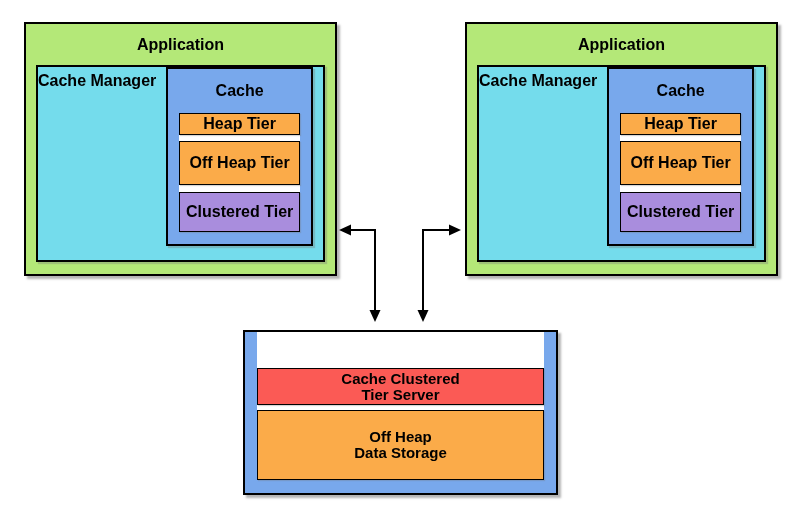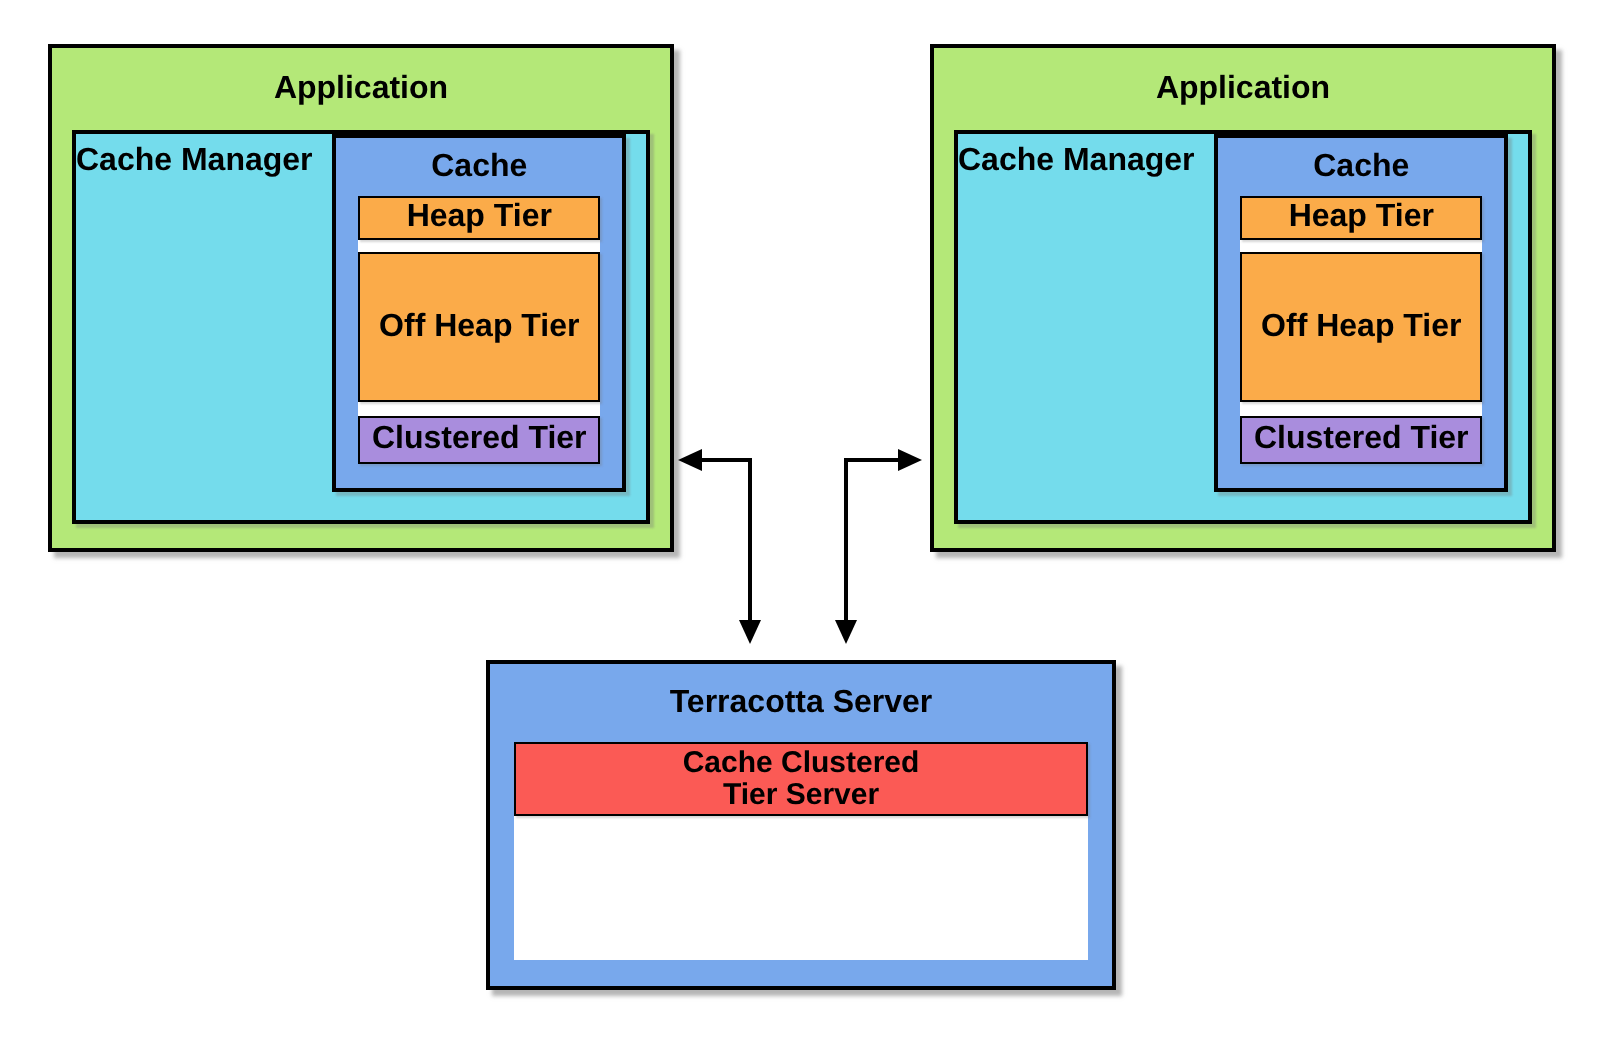--- a/index.html
+++ b/index.html
@@ -22,53 +22,53 @@
   .app-title { height:41px; display:flex; align-items:center; justify-content:center; font-size:16px; }
   .cm-box {
     flex:1; margin:0 10px 12px 10px; background:var(--cyan);
     display:flex; 
   }
   .cm-title { height:27px; display:flex; align-items:center; justify-content:center; font-size:16px; }
   .cache-box {
     flex:1; margin:0 10px 14px 10px; background:var(--blue);
     display:flex; flex-direction:column;
   }
-  .cache-title { height:29px; display:flex; align-items:center; justify-content:center; font-size:16px; }
+  .cache-title { height:44px; display:flex; align-items:center; justify-content:center; font-size:16px; }
   .tier-stack {
     flex:1; margin:0 11px 12px 11px; background:#ffffff;
     display:flex; flex-direction:column;
   }
   .tier {
     box-sizing:border-box; border:1.5px solid #000;
     display:flex; align-items:center; justify-content:center; font-size:16px;
     box-shadow:1px 1px 1px rgba(120,120,120,0.3);
   }
   .tier-orange { background:var(--orange); }
   .tier-purple { background:var(--purple); }
   .tier-heap      { height:22px; }
   .tier-offheap   { flex:1; margin:6px 0 7px 0; }
-  .tier-clustered { height:24px; }
+  .tier-clustered { height:40px; }
 
   
   .server {
     position:absolute; left:243px; top:330px; width:315px; height:165px;
     background:var(--blue); display:flex; flex-direction:column;
   }
   .server-title { height:39px; display:flex; align-items:center; justify-content:center; font-size:16px; }
   .server-stack {
     flex:1; margin:0 12px 13px 12px; background:#ffffff;
     display:flex; flex-direction:column;
   }
   .comp {
     box-sizing:border-box; border:1.5px solid #000;
     display:flex; flex-direction:column; align-items:center; justify-content:center;
     font-size:15px; line-height:16px; text-align:center;
     box-shadow:1px 1px 1px rgba(120,120,120,0.3);
   }
-  .comp-red    { height:37px; background:var(--red); }
+  .comp-red    { height:37px; background:var(--red);margin-top:36px; }
   .comp-orange { flex:1; margin-top:5px; background:var(--orange); }
 
   
   .arrows { position:absolute; left:0; top:0; width:800px; height:532px; pointer-events:none; }
 </style>
 </head>
 <body>
 
 <div class="canvas">
 
@@ -96,25 +96,28 @@
         <div class="tier-stack">
           <div class="tier tier-orange tier-heap">Heap Tier</div>
           <div class="tier tier-orange tier-offheap">Off Heap Tier</div>
           <div class="tier tier-purple tier-clustered">Clustered Tier</div>
         </div>
       </div>
     </div>
   </div>
 
   <div class="server box shadow-big">
-    <div class="server-title">Terracotta Server</div>
     <div class="server-stack">
       <div class="comp comp-red">
         <span>Cache Clustered</span>
         <span>Tier Server</span>
+      </div>
+      <div class="comp comp-orange">
+        <span>Off Heap</span>
+        <span>Data Storage</span>
       </div>
     </div>
   </div>
 
   <svg class="arrows" width="800" height="532" viewBox="0 0 800 532" xmlns="http://www.w3.org/2000/svg">
     <g stroke="#000" stroke-width="2" fill="#000">
       <polyline points="350,230 375,230 375,311" fill="none"></polyline>
       <polygon points="339,230 351,224.5 351,235.5" stroke="none"></polygon>
       <polygon points="375,322 369.5,310 380.5,310" stroke="none"></polygon>
     </g>

